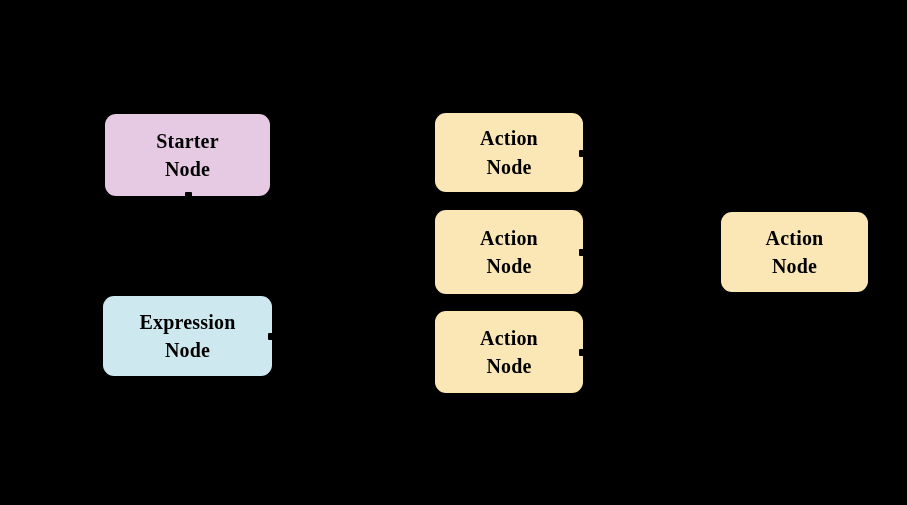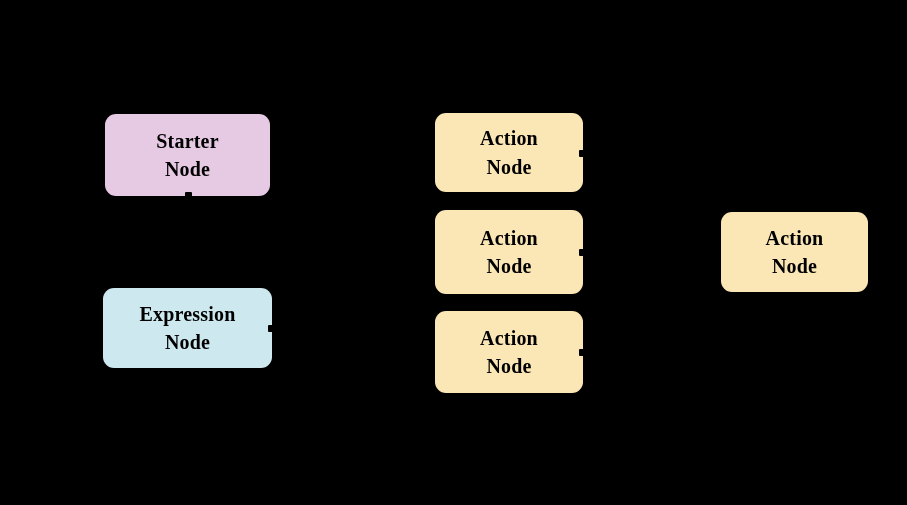--- a/index.html
+++ b/index.html
@@ -67,21 +67,21 @@
 
 <div id="canvas" style="width: 907px; height: 505px; background: rgb(0, 0, 0);">
   <svg class="edge-layer" viewBox="0 0 907 505" xmlns="http://www.w3.org/2000/svg" aria-hidden="true">
   </svg>
   <div id="nodes">
       <div class="node" style="left: 105px; top: 114px; width: 165px; height: 82px; background: rgb(230, 201, 226); color: rgb(0, 0, 0);">
         <span class="label-line">Starter</span>
         <span class="label-line">Node</span>
         <span class="port bottom" style="background: rgb(0, 0, 0);"></span>
       </div>
-      <div class="node" style="left: 103px; top: 288px; width: 169px; height: 80px; background: rgb(205, 232, 239); color: rgb(0, 0, 0);">
+      <div class="node" style="left: 103px; top: 296px; width: 169px; height: 80px; background: rgb(205, 232, 239); color: rgb(0, 0, 0);">
         <span class="label-line">Expression</span>
         <span class="label-line">Node</span>
         <span class="port right" style="background: rgb(0, 0, 0);"></span>
       </div>
       <div class="node" style="left: 435px; top: 113px; width: 148px; height: 79px; background: rgb(251, 231, 181); color: rgb(0, 0, 0);">
         <span class="label-line">Action</span>
         <span class="label-line">Node</span>
         <span class="port right" style="background: rgb(0, 0, 0);"></span>
       </div>
       <div class="node" style="left: 435px; top: 210px; width: 148px; height: 84px; background: rgb(251, 231, 181); color: rgb(0, 0, 0);">

